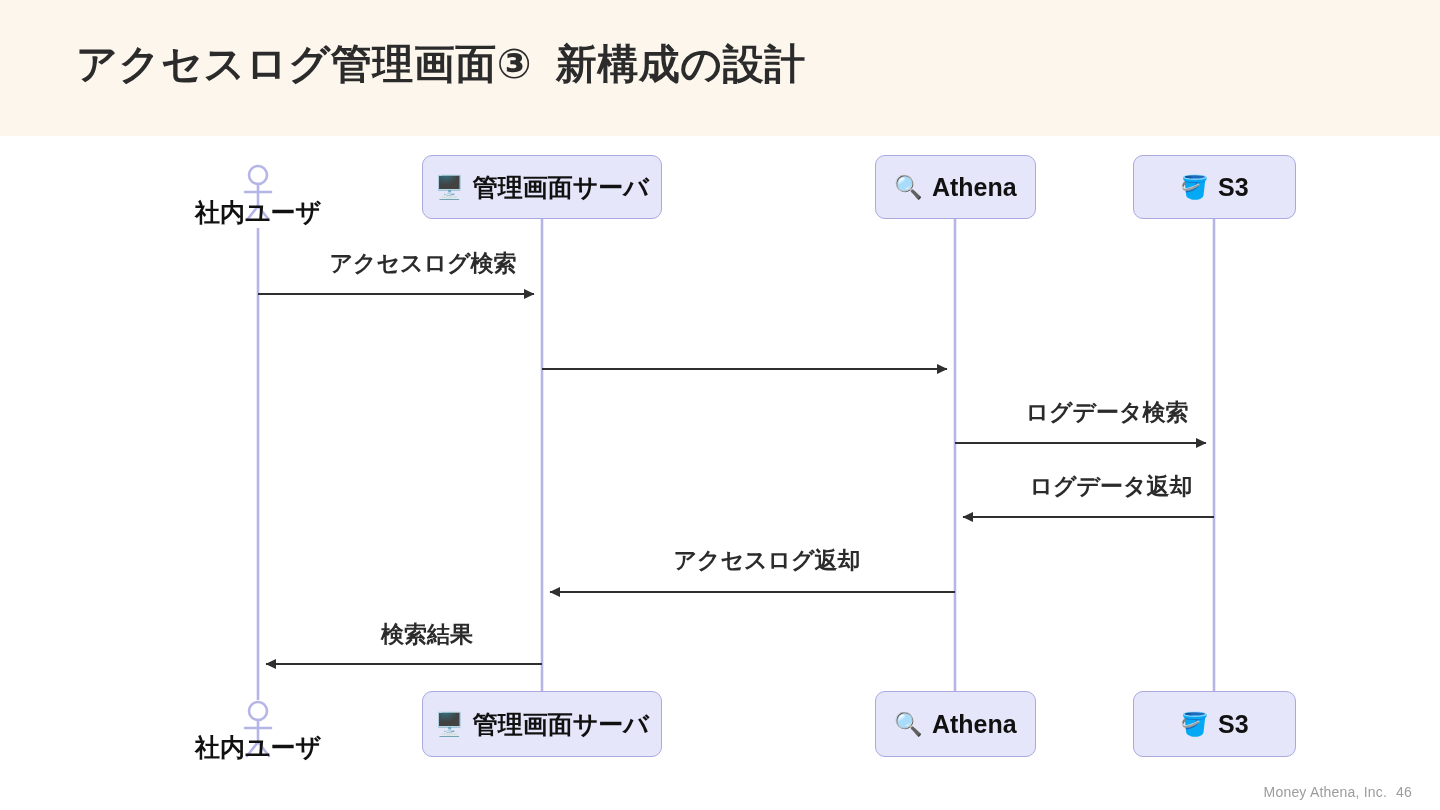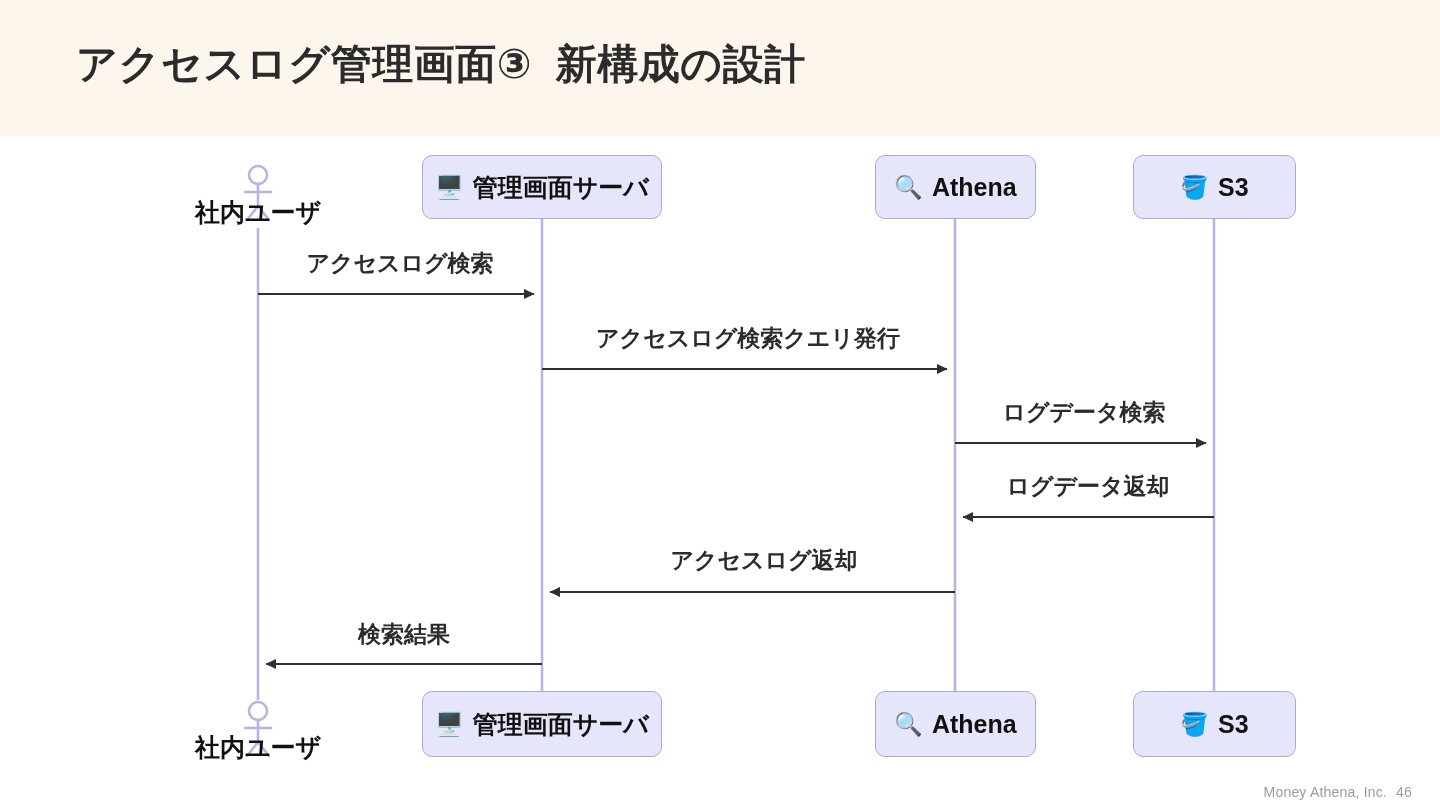--- a/index.html
+++ b/index.html
@@ -93,20 +93,21 @@
 
   
   .msg-label {
     position: absolute;
     font-size: 23px;
     font-weight: bold;
     color: #2b2b2b;
     white-space: nowrap;
     transform: translateX(-50%);
     z-index: 3;
+    margin-left: 23px;
   }
 
   
   .footer {
     position: absolute;
     right: 28px;
     bottom: 10px;
     font-size: 14px;
     color: #9c9c9c;
     white-space: nowrap;
@@ -196,24 +197,23 @@
       <span class="picon">🔍</span>
       <span>Athena</span>
     </div>
 
     <div class="pbox" style="left:1133px; top:691px; width:163px; height:66px;">
       <span class="picon">🪣</span>
       <span>S3</span>
     </div>
 
     <div class="msg-label" style="left:400px; top:248px;">アクセスログ検索</div>
-    <div class="msg-label" style="left:748px; top:323px;">アクセスログ検索クエリ発行</div>
     <div class="msg-label" style="left:1084px; top:397px;">ログデータ検索</div>
     <div class="msg-label" style="left:1088px; top:471px;">ログデータ返却</div>
-    <div class="msg-label" style="left:764px; top:545px;">アクセスログ返却</div>
+    <div class="msg-label" style="left:744px; top:545px;">アクセスログ返却</div>
     <div class="msg-label" style="left:404px; top:619px;">検索結果</div>
 
   </div>
 
   <div class="footer">
     <span>Money Athena, Inc.</span><span class="pageno">46</span>
   </div>
 
 </div>
 

